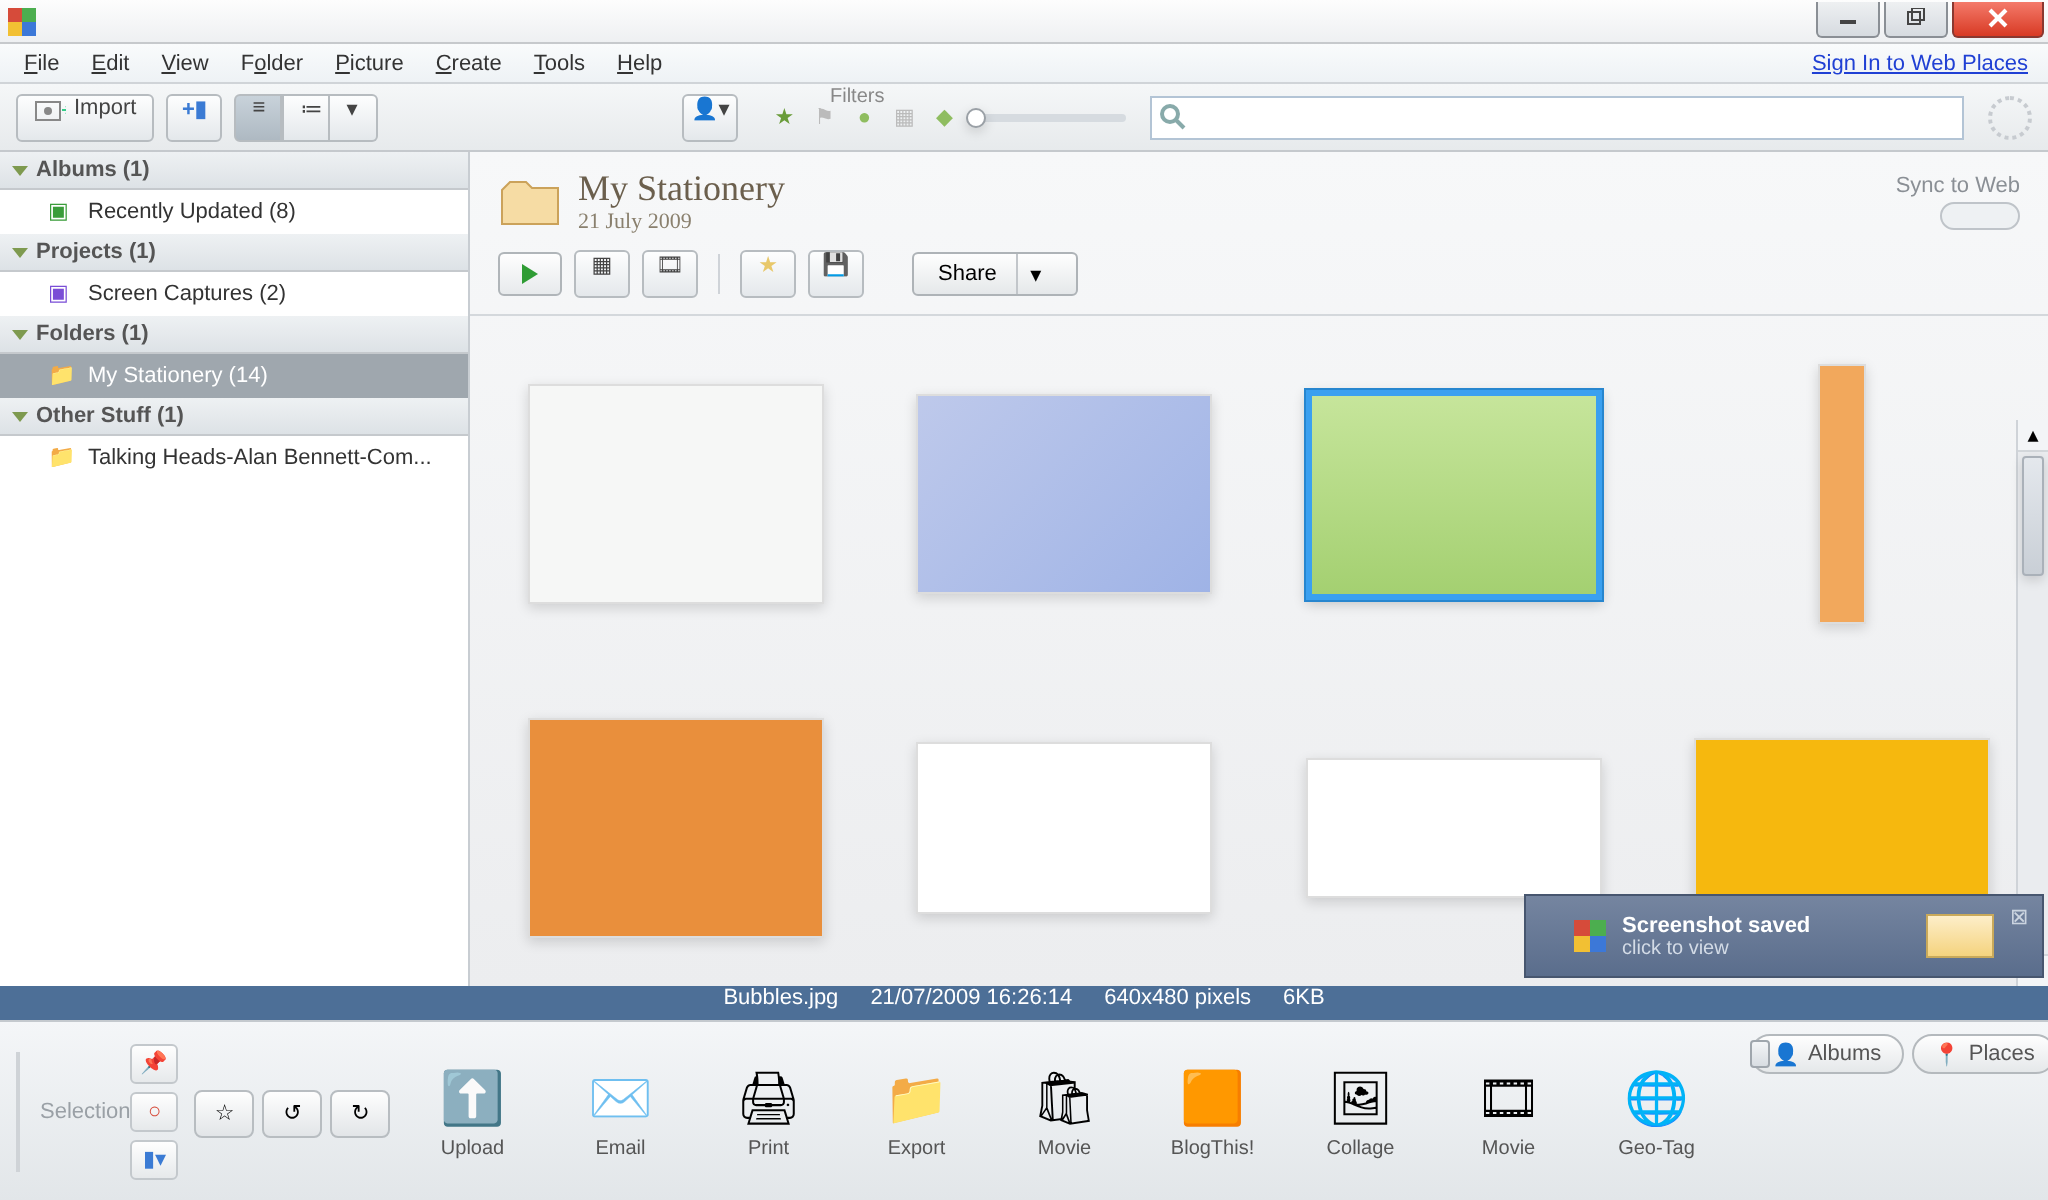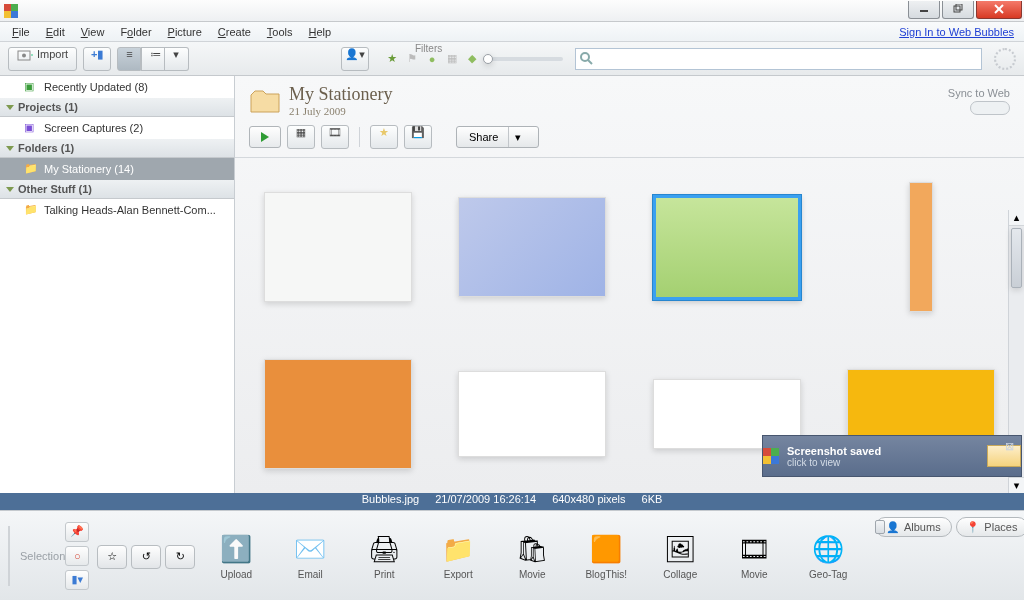--- a/index.html
+++ b/index.html
@@ -56,21 +56,21 @@
 .sharebtn .dd{width:18px;border-left:1px solid #c2c6ca;margin-left:10px;height:100%;display:flex;align-items:center;justify-content:center;}
 
 .thumbgrid{flex:1;overflow:auto;padding:16px 20px;display:grid;grid-template-columns:repeat(4,1fr);gap:30px 28px;align-items:center;justify-items:center;}
 .thumb{box-shadow:0 2px 6px rgba(0,0,0,.15);background:#fff;border:1px solid #ddd;}
 .thumb.selected{border:3px solid #3aa0f0;box-shadow:0 0 0 1px #2786cf, 0 2px 6px rgba(0,0,0,.2);}
 .scrollbar-v{position:absolute;right:0;top:134px;bottom:0;width:16px;background:#eaecef;border-left:1px solid #cfd3d8;}
 .scrollbar-v .arrow{height:16px;display:flex;align-items:center;justify-content:center;background:#f3f5f7;border-bottom:1px solid #d3d7db;}
 .scrollbar-v .arrow.down{position:absolute;bottom:0;width:100%;border-top:1px solid #d3d7db;border-bottom:none;}
 .scrollbar-v .thumb{margin:2px;height:60px;background:linear-gradient(#e4e8ed,#c9cfd6);border:1px solid #aab1b9;border-radius:2px;}
 
-.notif{position:absolute;right:2px;bottom:16px;width:260px;height:42px;background:linear-gradient(#7585a0,#5a6d8c);border:1px solid #47566f;color:#fff;display:flex;align-items:center;padding:4px 0;gap:8px;}
+.notif{position:absolute;right:2px;bottom:4px;width:260px;height:42px;background:linear-gradient(#7585a0,#5a6d8c);border:1px solid #47566f;color:#fff;display:flex;align-items:center;padding:4px 24px;gap:8px;}
 .notif .close{position:absolute;right:4px;top:4px;width:12px;height:12px;color:#cbd4e0;}
 .notif .txt .t1{font-weight:bold;font-size:11px;}
 .notif .txt .t2{font-size:10px;color:#d3dbe6;}
 
 .statusbar{height:17px;background:#4d6f97;color:#fff;display:flex;align-items:flex-start;justify-content:center;gap:16px;font-size:10px;}
 
 .bottombar{height:90px;background:linear-gradient(#f4f6f8,#e2e6e9);border-top:1px solid #c4c9ce;display:flex;align-items:center;padding:4px 8px;}
 .selthumb{width:70px;height:60px;border:1px solid #cfd3d7;background:linear-gradient(#cfe9b2,#a9d47b);margin-right:10px;}
 .sellabel{color:#9aa0a6;width:110px;text-align:center;}
 .pincol{display:flex;flex-direction:column;gap:4px;margin-right:8px;}
@@ -126,21 +126,21 @@
 
 <div class="menubar">
   <span class="item"><u>F</u>ile</span>
   <span class="item"><u>E</u>dit</span>
   <span class="item"><u>V</u>iew</span>
   <span class="item">F<u>o</u>lder</span>
   <span class="item"><u>P</u>icture</span>
   <span class="item"><u>C</u>reate</span>
   <span class="item"><u>T</u>ools</span>
   <span class="item"><u>H</u>elp</span>
-  <a class="signin">Sign In to Web Bubbles</a>
+  <a class="signin">Sign In to Web Places</a>
 </div>
 
 <div class="toolbar">
   <div class="btn">
     <svg width="16" height="14">
         <rect x="1" y="3" width="12" height="9" fill="none" stroke="#888"></rect>
         <circle cx="7" cy="7.5" r="2" fill="#888"></circle>
         <path d="M14 7 l4 0 m-2 -2 l2 2 -2 2" stroke="#3c8" fill="none"></path>
       </svg>
     <span>Import</span>
@@ -179,20 +179,24 @@
         <circle cx="5" cy="5" r="4" fill="none" stroke="#8aa" stroke-width="2"></circle>
         <line x1="8" y1="8" x2="12" y2="12" stroke="#8aa" stroke-width="2"></line>
       </svg>
   </div>
   <div class="throbber"></div>
 </div>
 
 <div class="content">
 
   <div class="sidebar">
+    <div class="treegroup">
+        <div class="arrow"></div>
+        <span>Albums (1)</span>
+      </div>
     <div class="treeitem">
         <span class="iconbox" style="color:#3a9c3a">▣</span>
         <span>Recently Updated (8)</span>
       </div>
 
     <div class="treegroup">
         <div class="arrow"></div>
         <span>Projects (1)</span>
       </div>
     <div class="treeitem">

